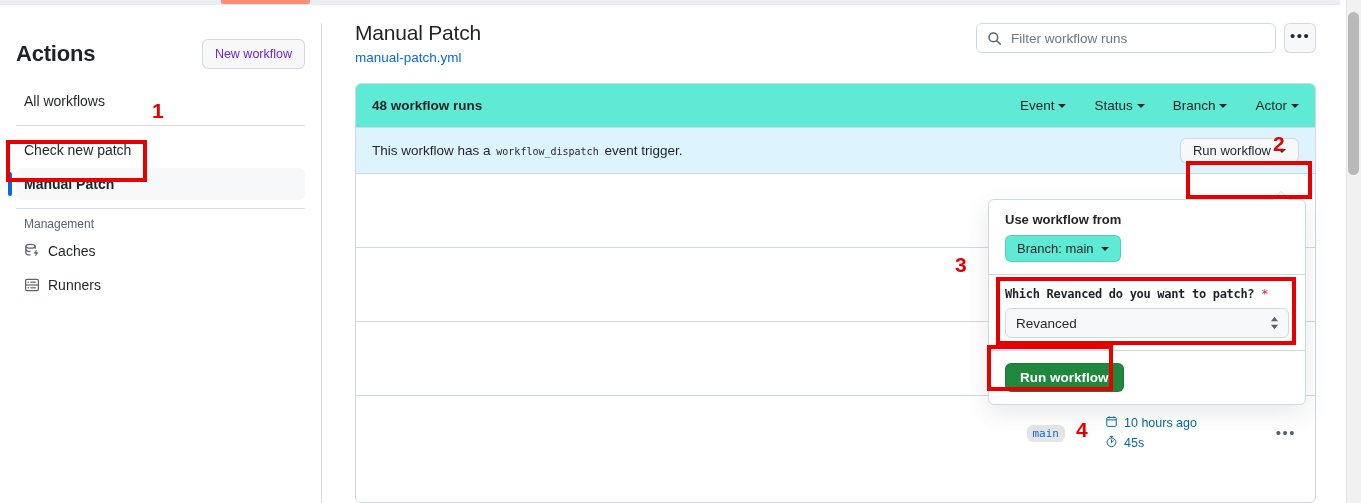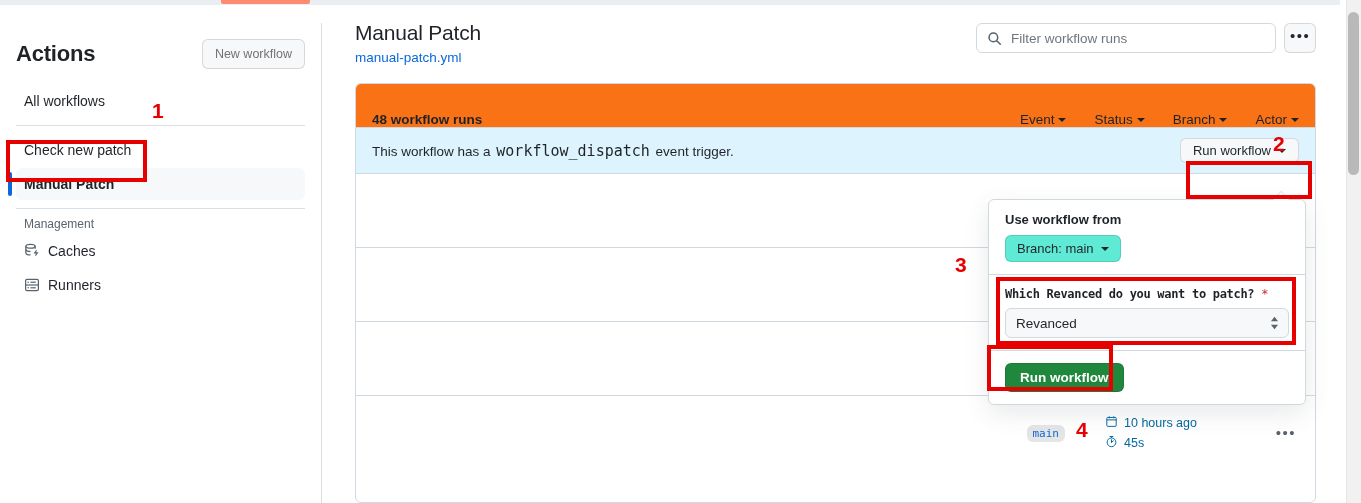--- a/index.html
+++ b/index.html
@@ -32,21 +32,21 @@
     padding: 0 16px;
   }
   .sidebar-head {
     display: flex; align-items: center; justify-content: space-between;
     padding: 16px 0 14px 0;
   }
   .sidebar-title {
     font-size: 22px; font-weight: 700; letter-spacing: -0.2px; color: #1f2328;
   }
   .new-workflow-btn {
-    font-size: 12.5px; color: #737373;
+    font-size: 12.5px; color: #6d28d9;
     background: #f6f8fa; border: 1px solid rgba(31,35,40,0.15);
     border-radius: 6px; padding: 5px 12px; cursor: pointer;
     white-space: nowrap; line-height: 18px;
   }
   .nav-list { list-style: none; margin: 0; padding: 0; }
   .nav-item {
     position: relative;
     display: flex; align-items: center;
     height: 32px; padding: 0 8px; margin: 2px 0;
     font-size: 14px; color: #1f2328;
@@ -116,43 +116,43 @@
 
   
   .runs-box {
     margin-top: 18px;
     border: 1px solid #d1d9e0;
     border-radius: 6px;
     overflow: hidden;
     height: 420px;
   }
   .runs-header {
-    background: #f97316;
+    background: #5eead4;
     border-bottom: 1px solid #d1d9e0;
     height: 44px;
-    display: flex; align-items: flex-end; justify-content: space-between;
+    display: flex; align-items: center; justify-content: space-between;
     padding: 0 16px;
     font-size: 13.5px;
   }
   .runs-count { font-weight: 600; color: #1f2328; }
   .filters { display: flex; align-items: center; gap: 28px; }
   .filter-drop { color: #1f2328; cursor: pointer; display: flex; align-items: center; gap: 4px; font-size: 13.5px;}
   .caret { width: 0; height: 0; border-left: 4px solid transparent; border-right: 4px solid transparent; border-top: 4px solid #1f2328; display:inline-block; }
 
   .dispatch-banner {
     background: #ddf4ff;
     border-bottom: 1px solid #d1d9e0;
     height: 46px;
     display: flex; align-items: center; justify-content: space-between;
     padding: 0 16px;
     font-size: 13.5px; color: #1f2328;
   }
   .dispatch-banner code {
     font-family: "DejaVu Sans Mono", monospace;
-    font-size: 15px;
+    font-size: 10px;
     padding: 0 2px;
   }
   .run-workflow-btn {
     background: #f6f8fa; border: 1px solid rgba(31,35,40,0.15);
     border-radius: 6px; padding: 4px 12px;
     font-size: 13px; color: #24292f; cursor: pointer;
     display: flex; align-items: center; gap: 7px;
   }
 
   .run-row {

